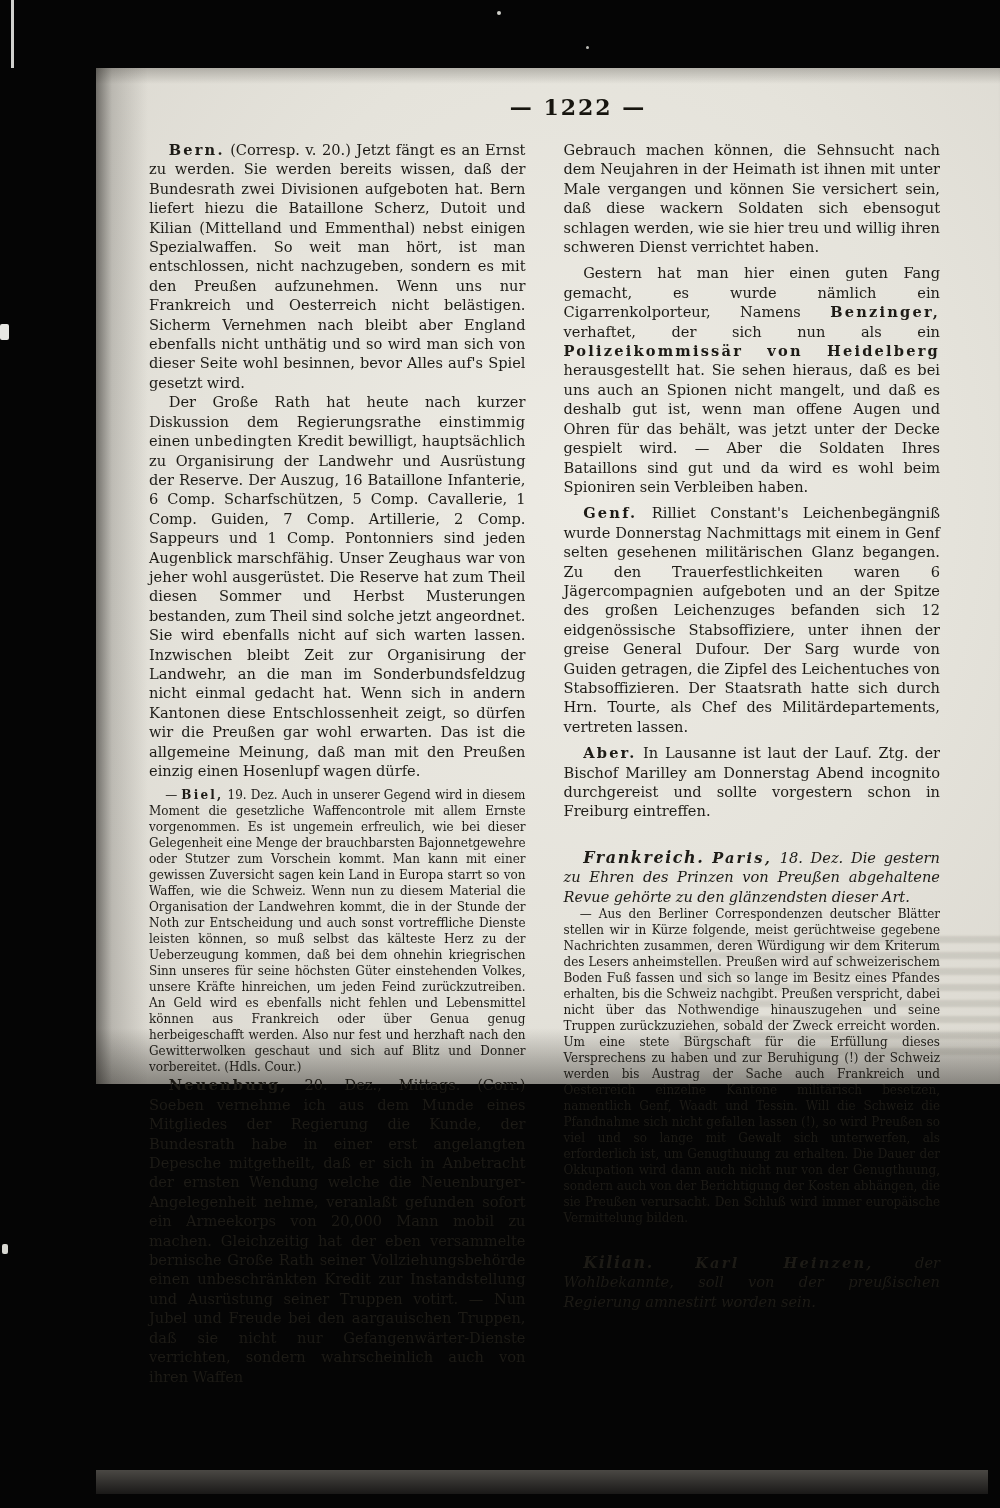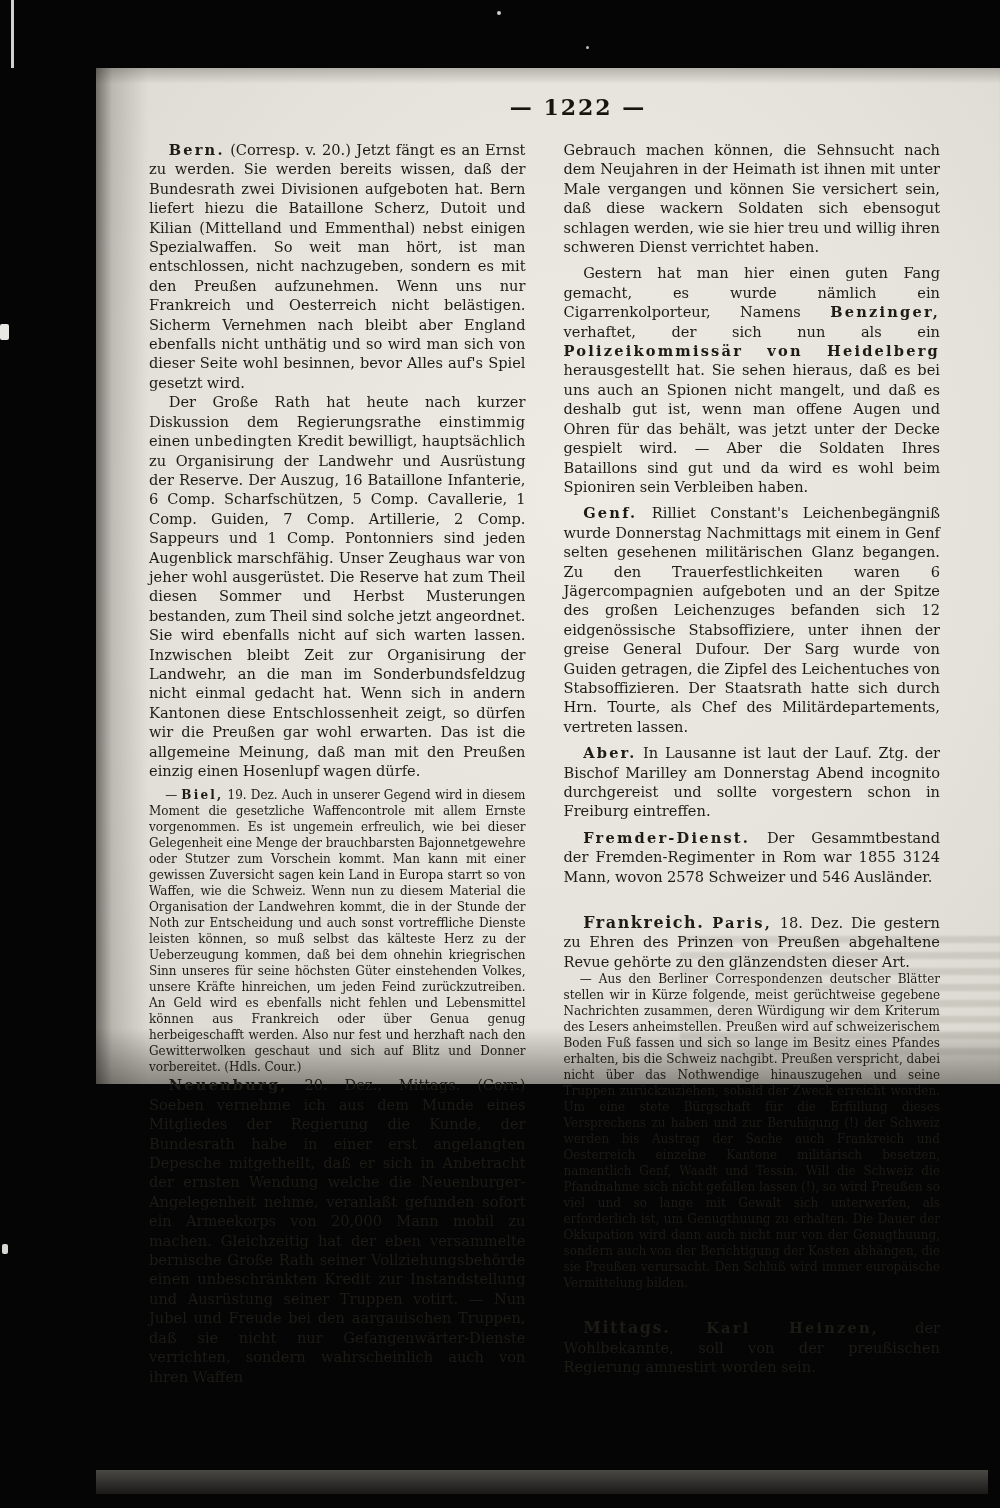--- a/index.html
+++ b/index.html
@@ -41,21 +41,21 @@
   
   .para{
     margin:0;text-align:justify;
     font-size:14.6px;line-height:19.4px;
     hyphens:auto;-webkit-hyphens:auto;
     word-spacing:-0.3px;
   }
   .para.small{font-size:12px;line-height:16px;}
   .para.indent{text-indent:1.35em;}
   .para.gap-sm{margin-top:7px;}
-  .para.gap-lg{margin-top:27px;}
+  .para.gap-lg{margin-top:27px;font-style:italic;}
   .seg-normal{}
   .seg-spaced{letter-spacing:2.2px;font-weight:bold;}
   .seg-bold{font-weight:normal;letter-spacing:.4px;}
   .seg-heading{font-weight:bold;font-size:1.09em;letter-spacing:1.6px;}
   
   .bleed{
     position:absolute;right:14px;bottom:28px;width:330px;height:120px;
     background:repeating-linear-gradient(
       180deg,
       rgba(70,65,55,.12) 0 7px,
@@ -81,20 +81,19 @@
         <p class="para indent"><span class="seg-spaced">Bern.</span><span class="seg-normal"> (Corresp. v. 20.) Jetzt fängt es an Ernst zu werden. Sie werden bereits wissen, daß der Bundesrath zwei Divisionen aufgeboten hat. Bern liefert hiezu die Bataillone Scherz, Dutoit und Kilian (Mittelland und Emmenthal) nebst einigen Spezialwaffen. So weit man hört, ist man entschlossen, nicht nachzugeben, sondern es mit den Preußen aufzunehmen. Wenn uns nur Frankreich und Oesterreich nicht belästigen. Sicherm Vernehmen nach bleibt aber England ebenfalls nicht unthätig und so wird man sich von dieser Seite wohl besinnen, bevor Alles auf's Spiel gesetzt wird.</span></p>
         <p class="para indent"><span class="seg-normal">Der Große Rath hat heute nach kurzer Diskussion dem Regierungsrathe </span><span class="seg-bold">einstimmig</span><span class="seg-normal"> einen </span><span class="seg-bold">unbedingten</span><span class="seg-normal"> Kredit bewilligt, hauptsächlich zu Organisirung der Landwehr und Ausrüstung der Reserve. Der Auszug, 16 Bataillone Infanterie, 6 Comp. Scharfschützen, 5 Comp. Cavallerie, 1 Comp. Guiden, 7 Comp. Artillerie, 2 Comp. Sappeurs und 1 Comp. Pontonniers sind jeden Augenblick marschfähig. Unser Zeughaus war von jeher wohl ausgerüstet. Die Reserve hat zum Theil diesen Sommer und Herbst Musterungen bestanden, zum Theil sind solche jetzt angeordnet. Sie wird ebenfalls nicht auf sich warten lassen. Inzwischen bleibt Zeit zur Organisirung der Landwehr, an die man im Sonderbundsfeldzug nicht einmal gedacht hat. Wenn sich in andern Kantonen diese Entschlossenheit zeigt, so dürfen wir die Preußen gar wohl erwarten. Das ist die allgemeine Meinung, daß man mit den Preußen einzig einen Hosenlupf wagen dürfe.</span></p>
         <p class="para small indent gap-sm"><span class="seg-normal">— </span><span class="seg-spaced">Biel,</span><span class="seg-normal"> 19. Dez. Auch in unserer Gegend wird in diesem Moment die gesetzliche Waffencontrole mit allem Ernste vorgenommen. Es ist ungemein erfreulich, wie bei dieser Gelegenheit eine Menge der brauchbarsten Bajonnetgewehre oder Stutzer zum Vorschein kommt. Man kann mit einer gewissen Zuversicht sagen kein Land in Europa starrt so von Waffen, wie die Schweiz. Wenn nun zu diesem Material die Organisation der Landwehren kommt, die in der Stunde der Noth zur Entscheidung und auch sonst vortreffliche Dienste leisten können, so muß selbst das kälteste Herz zu der Ueberzeugung kommen, daß bei dem ohnehin kriegrischen Sinn unseres für seine höchsten Güter einstehenden Volkes, unsere Kräfte hinreichen, um jeden Feind zurückzutreiben. An Geld wird es ebenfalls nicht fehlen und Lebensmittel können aus Frankreich oder über Genua genug herbeigeschafft werden. Also nur fest und herzhaft nach den Gewitterwolken geschaut und sich auf Blitz und Donner vorbereitet. </span><span class="seg-normal">(Hdls. Cour.)</span></p>
         <p class="para indent"><span class="seg-spaced">Neuenburg,</span><span class="seg-normal"> 20. Dez., Mittags. (Corr.) Soeben vernehme ich aus dem Munde eines Mitgliedes der Regierung die Kunde, der Bundesrath habe in einer erst angelangten Depesche mitgetheilt, daß er sich in Anbetracht der ernsten Wendung welche die Neuenburger-Angelegenheit nehme, veranlaßt gefunden sofort ein Armeekorps von 20,000 Mann mobil zu machen. Gleichzeitig hat der eben versammelte bernische Große Rath seiner Vollziehungsbehörde einen unbeschränkten Kredit zur Instandstellung und Ausrüstung seiner Truppen votirt. — Nun Jubel und Freude bei den aargauischen Truppen, daß sie nicht nur Gefangenwärter-Dienste verrichten, sondern wahrscheinlich auch von ihren Waffen</span></p>
       </div>
     <div class="col" id="col-right">
         <p class="para"><span class="seg-normal">Gebrauch machen können, die Sehnsucht nach dem Neujahren in der Heimath ist ihnen mit unter Male vergangen und können Sie versichert sein, daß diese wackern Soldaten sich ebensogut schlagen werden, wie sie hier treu und willig ihren schweren Dienst verrichtet haben.</span></p>
         <p class="para indent gap-sm"><span class="seg-normal">Gestern hat man hier einen guten Fang gemacht, es wurde nämlich ein Cigarrenkolporteur, Namens </span><span class="seg-spaced">Benzinger,</span><span class="seg-normal"> verhaftet, der sich nun als ein </span><span class="seg-spaced">Polizeikommissär von Heidelberg</span><span class="seg-normal"> herausgestellt hat. Sie sehen hieraus, daß es bei uns auch an Spionen nicht mangelt, und daß es deshalb gut ist, wenn man offene Augen und Ohren für das behält, was jetzt unter der Decke gespielt wird. — Aber die Soldaten Ihres Bataillons sind gut und da wird es wohl beim Spioniren sein Verbleiben haben.</span></p>
         <p class="para indent gap-sm"><span class="seg-spaced">Genf.</span><span class="seg-normal"> Rilliet Constant's Leichenbegängniß wurde Donnerstag Nachmittags mit einem in Genf selten gesehenen militärischen Glanz begangen. Zu den Trauerfestlichkeiten waren 6 Jägercompagnien aufgeboten und an der Spitze des großen Leichenzuges befanden sich 12 eidgenössische Stabsoffiziere, unter ihnen der greise General Dufour. Der Sarg wurde von Guiden getragen, die Zipfel des Leichentuches von Stabsoffizieren. Der Staatsrath hatte sich durch Hrn. Tourte, als Chef des Militärdepartements, vertreten lassen.</span></p>
         <p class="para indent gap-sm"><span class="seg-spaced">Aber.</span><span class="seg-normal"> In Lausanne ist laut der Lauf. Ztg. der Bischof Marilley am Donnerstag Abend incognito durchgereist und sollte vorgestern schon in Freiburg eintreffen.</span></p>
-        <p class="para indent gap-sm"><span class="seg-spaced">Fremder-Dienst.</span><span class="seg-normal"> Der Gesammtbestand der Fremden-Regimenter in Rom war 1855 3124 Mann, wovon 2578 Schweizer und 546 Ausländer.</span></p>
         <p class="para indent gap-lg"><span class="seg-heading">Frankreich.</span><span class="seg-normal"> </span><span class="seg-spaced">Paris,</span><span class="seg-normal"> 18. Dez. Die gestern zu Ehren des Prinzen von Preußen abgehaltene Revue gehörte zu den glänzendsten dieser Art.</span></p>
         <p class="para small indent"><span class="seg-normal">— Aus den Berliner Correspondenzen deutscher Blätter stellen wir in Kürze folgende, meist gerüchtweise gegebene Nachrichten zusammen, deren Würdigung wir dem Kriterum des Lesers anheimstellen. Preußen wird auf schweizerischem Boden Fuß fassen und sich so lange im Besitz eines Pfandes erhalten, bis die Schweiz nachgibt. Preußen verspricht, dabei nicht über das Nothwendige hinauszugehen und seine Truppen zurückzuziehen, sobald der Zweck erreicht worden. Um eine stete Bürgschaft für die Erfüllung dieses Versprechens zu haben und zur Beruhigung (!) der Schweiz werden bis Austrag der Sache auch Frankreich und Oesterreich einzelne Kantone militärisch besetzen, namentlich Genf, Waadt und Tessin. Will die Schweiz die Pfandnahme sich nicht gefallen lassen (!), so wird Preußen so viel und so lange mit Gewalt sich unterwerfen, als erforderlich ist, um Genugthuung zu erhalten. Die Dauer der Okkupation wird dann auch nicht nur von der Genugthuung, sondern auch von der Berichtigung der Kosten abhängen, die sie Preußen verursacht. Den Schluß wird immer europäische Vermittelung bilden.</span></p>
-        <p class="para indent gap-lg"><span class="seg-heading">Mittags.</span><span class="seg-normal"> </span><span class="seg-spaced">Karl Heinzen,</span><span class="seg-normal"> der Wohlbekannte, soll von der preußischen Regierung amnestirt worden sein.</span></p>
+        <p class="para indent gap-lg"><span class="seg-heading">Kilian.</span><span class="seg-normal"> </span><span class="seg-spaced">Karl Heinzen,</span><span class="seg-normal"> der Wohlbekannte, soll von der preußischen Regierung amnestirt worden sein.</span></p>
       </div>
   </div>
   <div class="bleed"></div>
 </div>
 
 </body></html>

